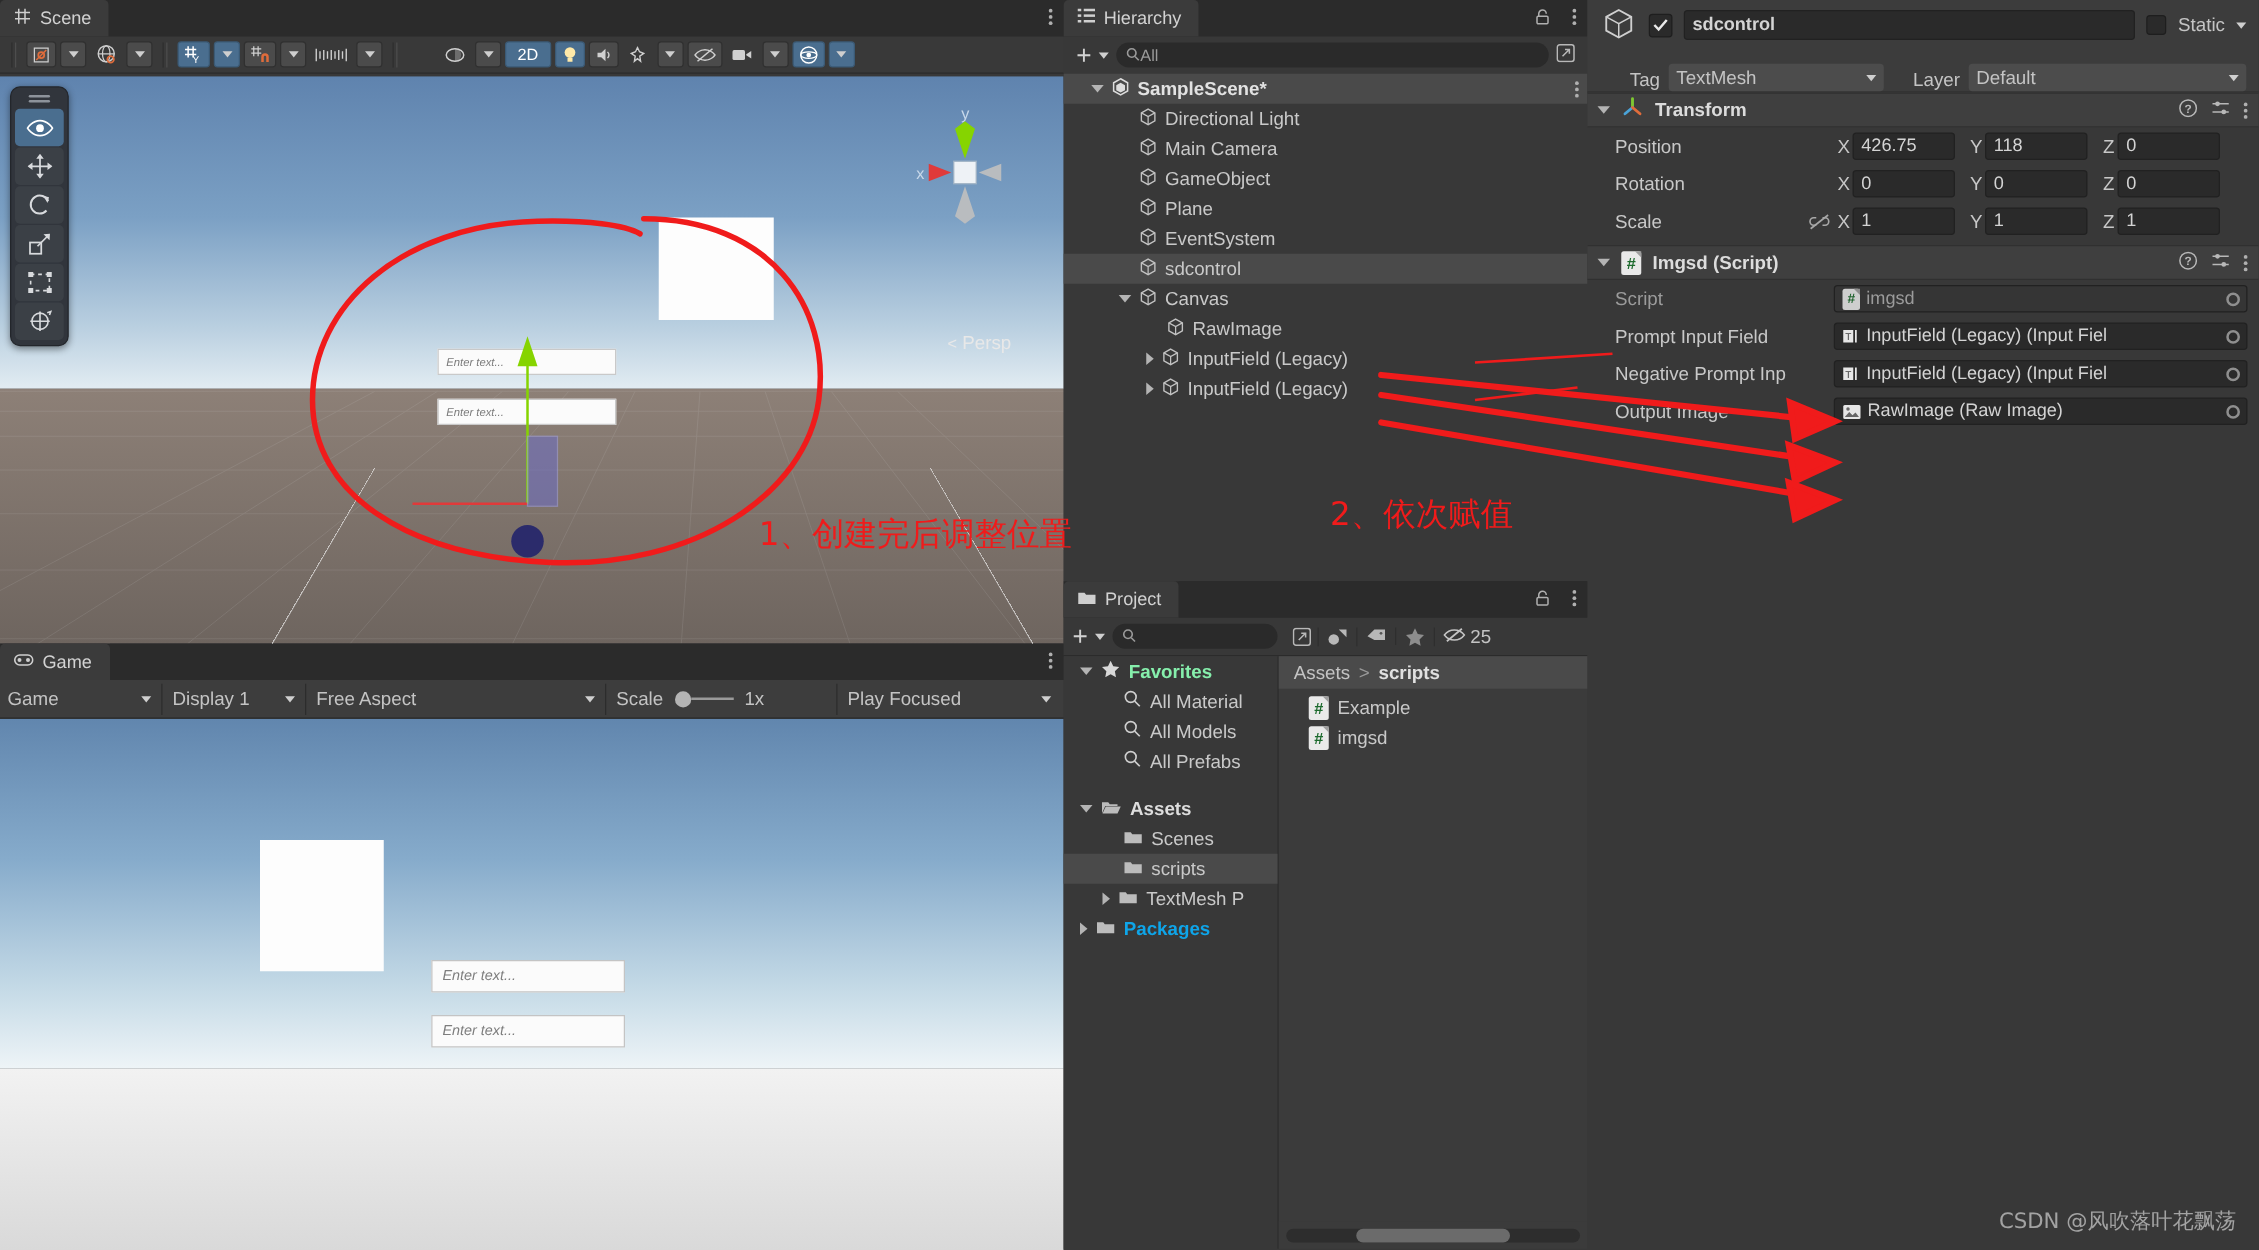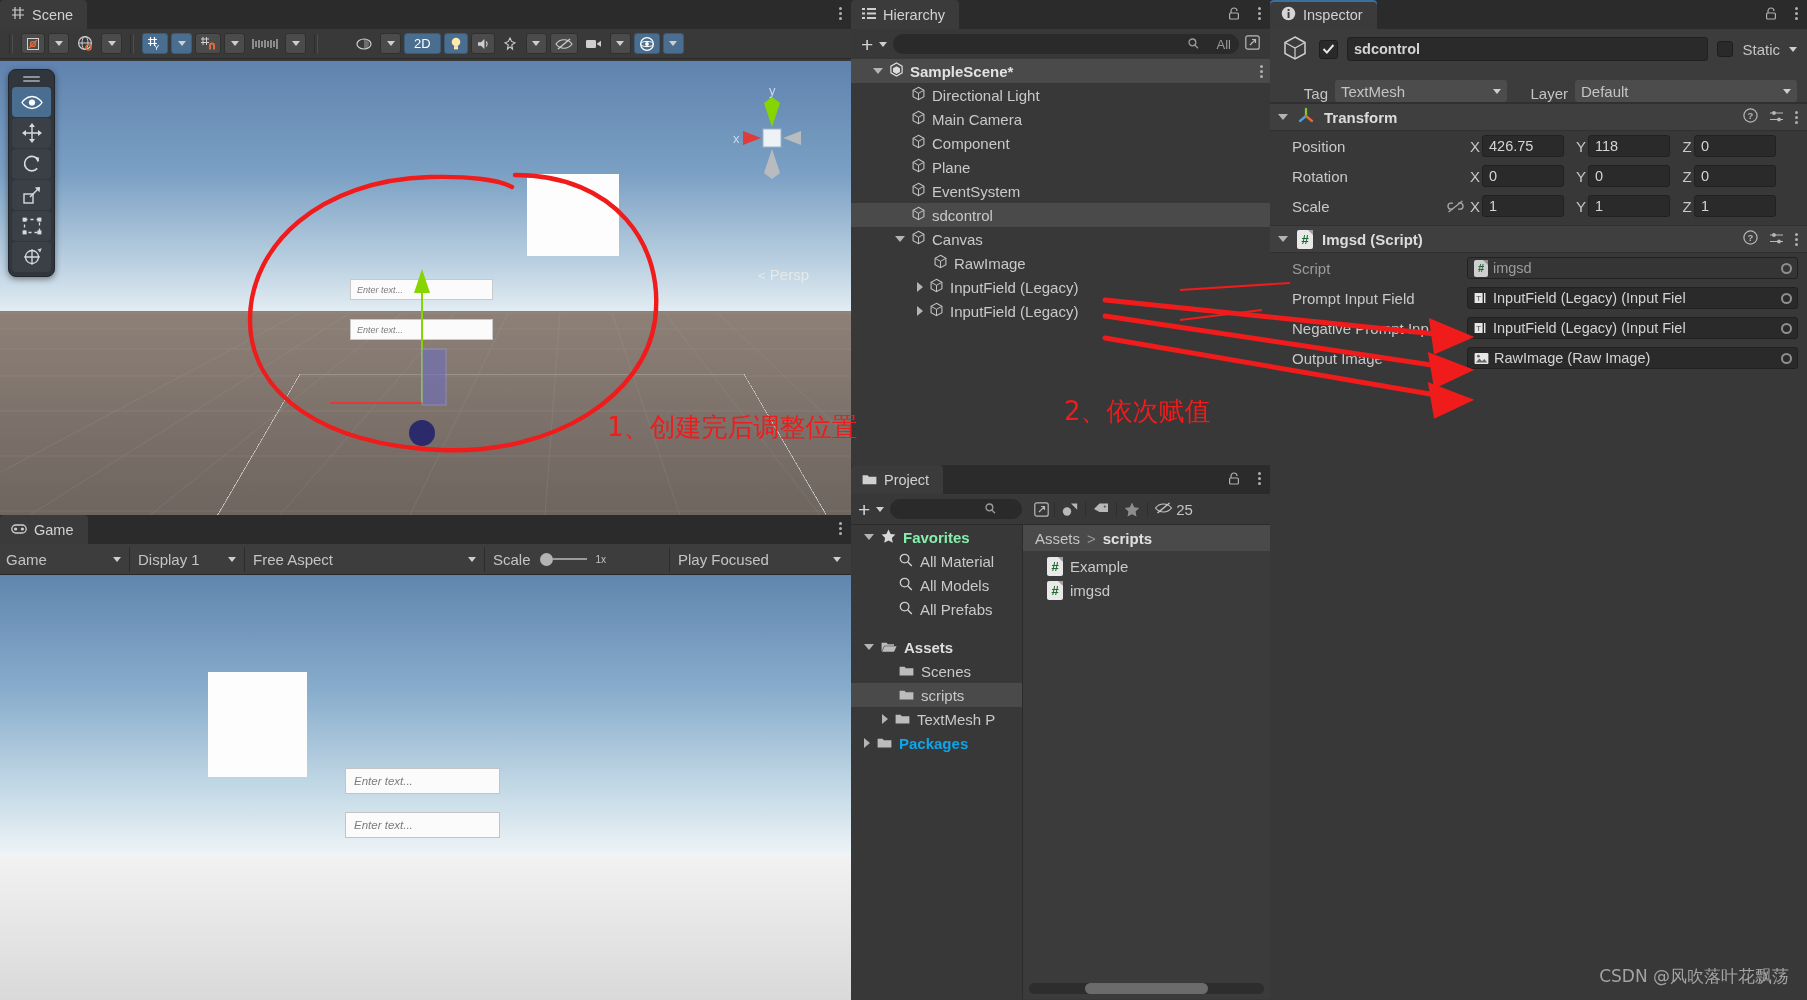--- a/index.html
+++ b/index.html
@@ -114,22 +114,22 @@
     position: absolute; width: 155px; height: 26px;
     background: #fbfbfb; border: 1px solid #c4c4c4;
     color: #7d7d7d; font-style: italic; font-size: 11.5px;
     display: flex; align-items: center; padding-left: 8px;
   }
 
   
   #hier { left: 851px; top: 0; width: 419px; height: 465px; background:#383838; }
   .search {
     flex: 1; height: 20px; background: #2a2a2a; border-radius: 10px;
-    display: flex; align-items: center; padding: 0 8px; gap: 18px;
-    color: #9a9a9a; font-size: 13px; justify-content: flex-end;
+    display: flex; align-items: center; padding: 0 8px; gap: 0;
+    color: #9a9a9a; font-size: 13px;
   }
   .hrow {
     height: 24px; display: flex; align-items: center; gap: 6px;
     font-size: 15px; color: #c9c9c9; padding-right: 6px;
   }
   .hrow.sel { background: #4a4a4a; }
   .hrow.scene { background: #4a4a4a; font-weight: bold; color: #e2e2e2; }
   .tri { width: 0; height: 0; border-left: 5px solid transparent;
          border-right: 5px solid transparent; border-top: 6px solid #b4b4b4; }
   .tri.right { border-left: 6px solid #b4b4b4; border-top: 5px solid transparent;
@@ -456,21 +456,21 @@
       <div style="width:240px;display:flex;align-items:center;justify-content:space-between;padding:0 8px;height:25px;border-right:1px solid #2c2c2c;">
         <span style="font-size:15px">Free Aspect</span>
         <span class="caret"></span>
       </div>
       <div style="width:185px;display:flex;align-items:center;gap:9px;padding:0 8px;height:25px;border-right:1px solid #2c2c2c;">
         <span style="font-size:15px">Scale</span>
         <span style="display:flex;align-items:center;">
           <span style="width:13px;height:13px;border-radius:50%;background:#b4b4b4;display:inline-block"></span>
           <span style="width:34px;height:2px;background:#9a9a9a;display:inline-block"></span>
         </span>
-        <span style="font-size:10px">1x</span>
+        <span style="font-size:15px">1x</span>
       </div>
       <div style="flex:1;display:flex;align-items:center;justify-content:space-between;padding:0 10px 0 8px;height:25px;">
         <span style="font-size:15px">Play Focused</span>
         <span class="caret"></span>
       </div>
     </div>
 
     <div id="game-view">
       <div class="gsky"></div>
       <div class="gground"></div>
@@ -568,21 +568,21 @@
             </svg></span>
           <span>Main Camera</span>
         </div>
         <div class="hrow">
           <span style="width:38px;display:inline-block"></span>
           <span style="width:10px;display:inline-block"></span>
           <span><svg width="15" height="15" viewBox="0 0 15 15">
               <path d="M7.5 1.3l5.4 3v6.4l-5.4 3-5.4-3V4.3z" fill="none" stroke="#c2c2c2" stroke-width="1.1"></path>
               <path d="M2.1 4.3l5.4 3 5.4-3M7.5 7.3v6.4" fill="none" stroke="#c2c2c2" stroke-width="1"></path>
             </svg></span>
-          <span>Component</span>
+          <span>GameObject</span>
         </div>
         <div class="hrow">
           <span style="width:38px;display:inline-block"></span>
           <span style="width:10px;display:inline-block"></span>
           <span><svg width="15" height="15" viewBox="0 0 15 15">
               <path d="M7.5 1.3l5.4 3v6.4l-5.4 3-5.4-3V4.3z" fill="none" stroke="#c2c2c2" stroke-width="1.1"></path>
               <path d="M2.1 4.3l5.4 3 5.4-3M7.5 7.3v6.4" fill="none" stroke="#c2c2c2" stroke-width="1"></path>
             </svg></span>
           <span>Plane</span>
         </div>
@@ -814,44 +814,20 @@
         <div style="height:22px;position:relative;background:#3b3b3b">
           <div class="scroll-h" style="left:6px;right:6px;bottom:5px">
             <i style="width:52%;margin-left:24%"></i>
           </div>
         </div>
       </div>
     </div>
   </div>
 
   <div class="panel" id="insp">
-    <div class="tabstrip">
-      <div class="tab active-blue">
-        <span>
-          <svg width="15" height="15" viewBox="0 0 15 15">
-              <circle cx="7.5" cy="7.5" r="6.8" fill="#d5d5d5"></circle>
-              <rect x="6.6" y="6" width="1.9" height="6" fill="#3b3b3b"></rect>
-              <rect x="6.6" y="3" width="1.9" height="2" fill="#3b3b3b"></rect>
-            </svg>
-        </span>
-        <span>Inspector</span>
-      </div>
-      <div class="tabfill"></div>
-      <div class="lockicon">
-        <svg width="12" height="13" viewBox="0 0 12 13">
-            <path d="M3 6V4a3 3 0 016 0" fill="none" stroke="#b0b0b0" stroke-width="1.2"></path>
-            <rect x="1.6" y="6" width="8.8" height="6" rx="1" fill="none" stroke="#b0b0b0" stroke-width="1.2"></rect>
-          </svg>
-      </div>
-      <div class="tabmenu kebab">
-          <i></i>
-          <i></i>
-          <i></i>
-        </div>
-    </div>
 
     <div style="height:40px;display:flex;align-items:center;padding:0 10px;gap:9px;background:#3c3c3c;">
       <span>
         <svg width="30" height="30" viewBox="0 0 30 30">
             <path d="M15 4l10 5.5v11L15 26 5 20.5v-11z" fill="none" stroke="#cfcfcf" stroke-width="1.5"></path>
             <path d="M5 9.5L15 15l10-5.5M15 15v11" fill="none" stroke="#cfcfcf" stroke-width="1.2"></path>
           </svg>
       </span>
       <span style="width:19px;height:19px;background:#2a2a2a;border:1px solid #1e1e1e;border-radius:3px;display:flex;align-items:center;justify-content:center;">
         <svg width="13" height="12" viewBox="0 0 13 12">

